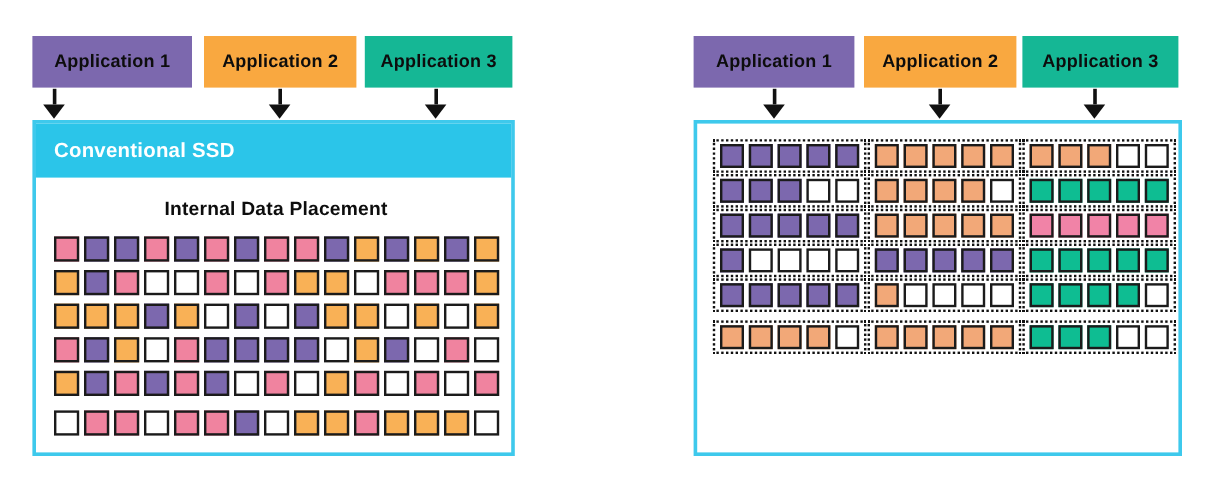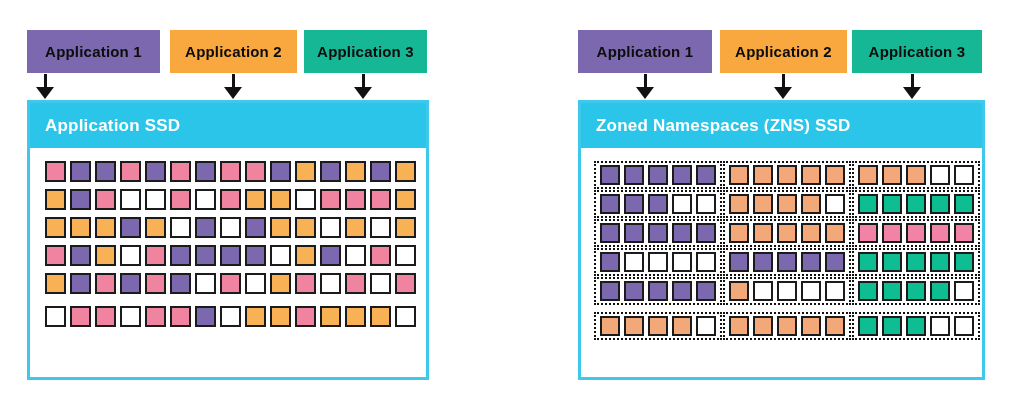--- a/index.html
+++ b/index.html
@@ -79,23 +79,24 @@
         <span class="stem"></span>
         <span class="head"></span>
       </div>
     <div class="arrow" style="left:327px;">
         <span class="stem"></span>
         <span class="head"></span>
       </div>
 
     <div class="ssd-box" style="border-color: rgb(62, 201, 236);">
       <div class="ssd-header" style="background-color: rgb(43, 197, 233);">
-        <span>Application SSD</span>
+        <span>Conventional SSD</span>
       </div>
       <div class="ssd-body">
+        <div class="body-title">Internal Data Placement</div>
         <div class="grid" id="left-grid">
             <div class="grid-row">
               <span class="cell" style="background-color: rgb(240, 131, 159);"></span>
               <span class="cell" style="background-color: rgb(124, 104, 174);"></span>
               <span class="cell" style="background-color: rgb(124, 104, 174);"></span>
               <span class="cell" style="background-color: rgb(240, 131, 159);"></span>
               <span class="cell" style="background-color: rgb(124, 104, 174);"></span>
               <span class="cell" style="background-color: rgb(240, 131, 159);"></span>
               <span class="cell" style="background-color: rgb(124, 104, 174);"></span>
               <span class="cell" style="background-color: rgb(240, 131, 159);"></span>
@@ -215,23 +216,20 @@
     <div class="arrow" style="left:196px;">
         <span class="stem"></span>
         <span class="head"></span>
       </div>
     <div class="arrow" style="left:325px;">
         <span class="stem"></span>
         <span class="head"></span>
       </div>
 
     <div class="ssd-box" style="border-color: rgb(62, 201, 236);">
-      <div class="ssd-header" style="background-color: rgb(43, 197, 233);">
-        <span>Zoned Namespaces (ZNS) SSD</span>
-      </div>
       <div class="ssd-body">
         <div class="zone-grid" id="right-grid">
             <div class="zone-row">
               <div class="zone">
                 <span class="cell" style="background-color: rgb(124, 104, 174);"></span>
                 <span class="cell" style="background-color: rgb(124, 104, 174);"></span>
                 <span class="cell" style="background-color: rgb(124, 104, 174);"></span>
                 <span class="cell" style="background-color: rgb(124, 104, 174);"></span>
                 <span class="cell" style="background-color: rgb(124, 104, 174);"></span>
               </div>

